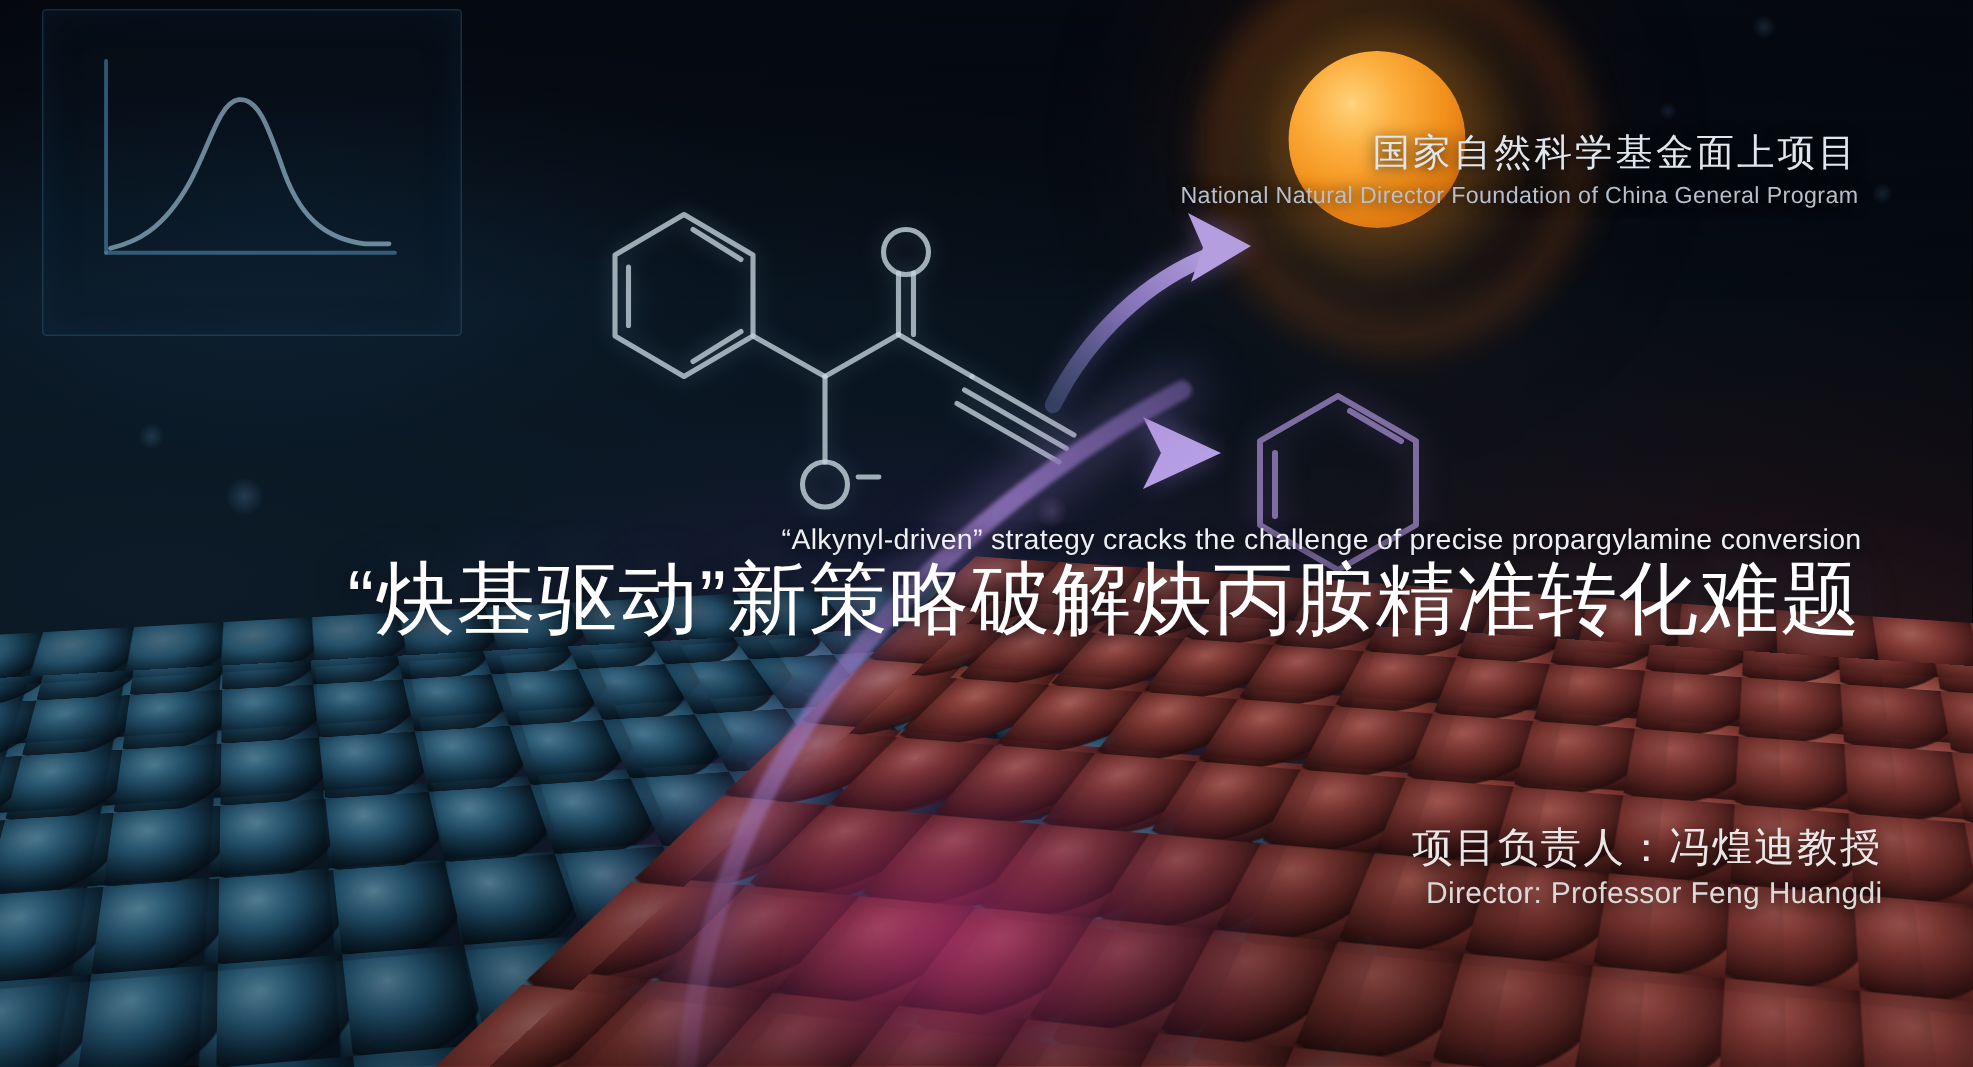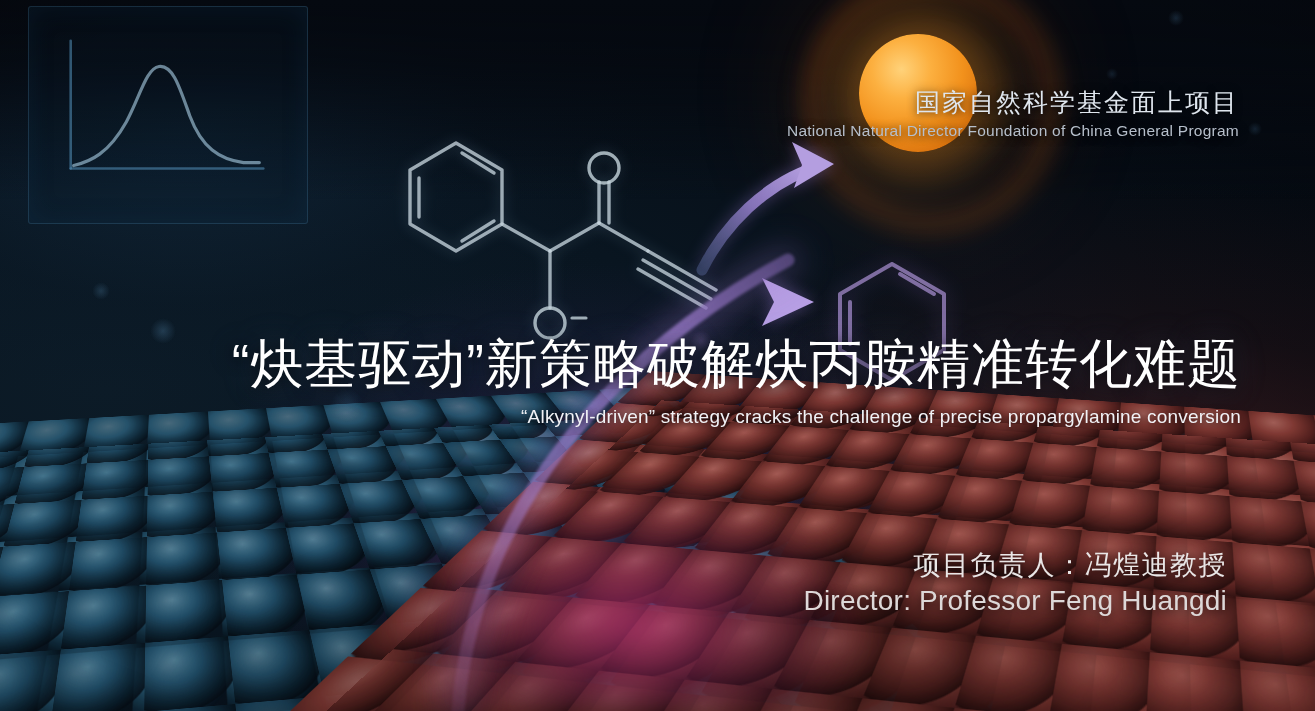--- a/index.html
+++ b/index.html
@@ -160,28 +160,28 @@
     text-shadow:0 2px 16px rgba(0,0,0,.85), 0 0 34px rgba(120,150,200,.30);
     white-space:nowrap;
   }
   #title-en{
     margin-top:14px;font-size:19px;letter-spacing:.2px;color:#f1f2f6;font-weight:400;
     text-shadow:0 1px 9px rgba(0,0,0,.9);
     white-space:nowrap;
   }
 
   #director-block{
-    position:absolute;right:88px;top:549px;text-align:right;
+    position:absolute;right:60px;top:549px;text-align:right;
     text-shadow:0 2px 12px rgba(0,0,0,.9);
   }
   #director-cn{
     font-size:27px;letter-spacing:1.5px;color:#e9e6e6;font-weight:400;line-height:1.2;
   }
   #director-en{
-    margin-top:4px;font-size:28px;letter-spacing:.2px;color:#ddd8d8;font-weight:400;
+    margin-top:4px;font-size:20px;letter-spacing:.2px;color:#ddd8d8;font-weight:400;
   }
 </style>
 </head>
 <body>
 
 <div id="poster">
 
   <div class="layer bg-base"></div>
   <div class="layer bg-glow-tl"></div>
   <div class="layer bg-glow-red"></div>
@@ -300,22 +300,22 @@
   </div>
 
   <div class="layer bg-vignette"></div>
 
   <div id="header-block">
     <div id="header-cn">国家自然科学基金面上项目</div>
     <div id="header-en">National Natural Director Foundation of China  General Program</div>
   </div>
 
   <div id="title-block">
+    <div id="title-en">“Alkynyl-driven” strategy cracks the challenge of precise propargylamine conversion</div>
     <div id="title-cn">“炔基驱动”新策略破解炔丙胺精准转化难题</div>
-    <div id="title-en">“Alkynyl-driven” strategy cracks the challenge of precise propargylamine conversion</div>
   </div>
 
   <div id="director-block">
     <div id="director-cn">项目负责人：冯煌迪教授</div>
     <div id="director-en">Director: Professor Feng Huangdi</div>
   </div>
 
 </div>
 
 </body></html>

